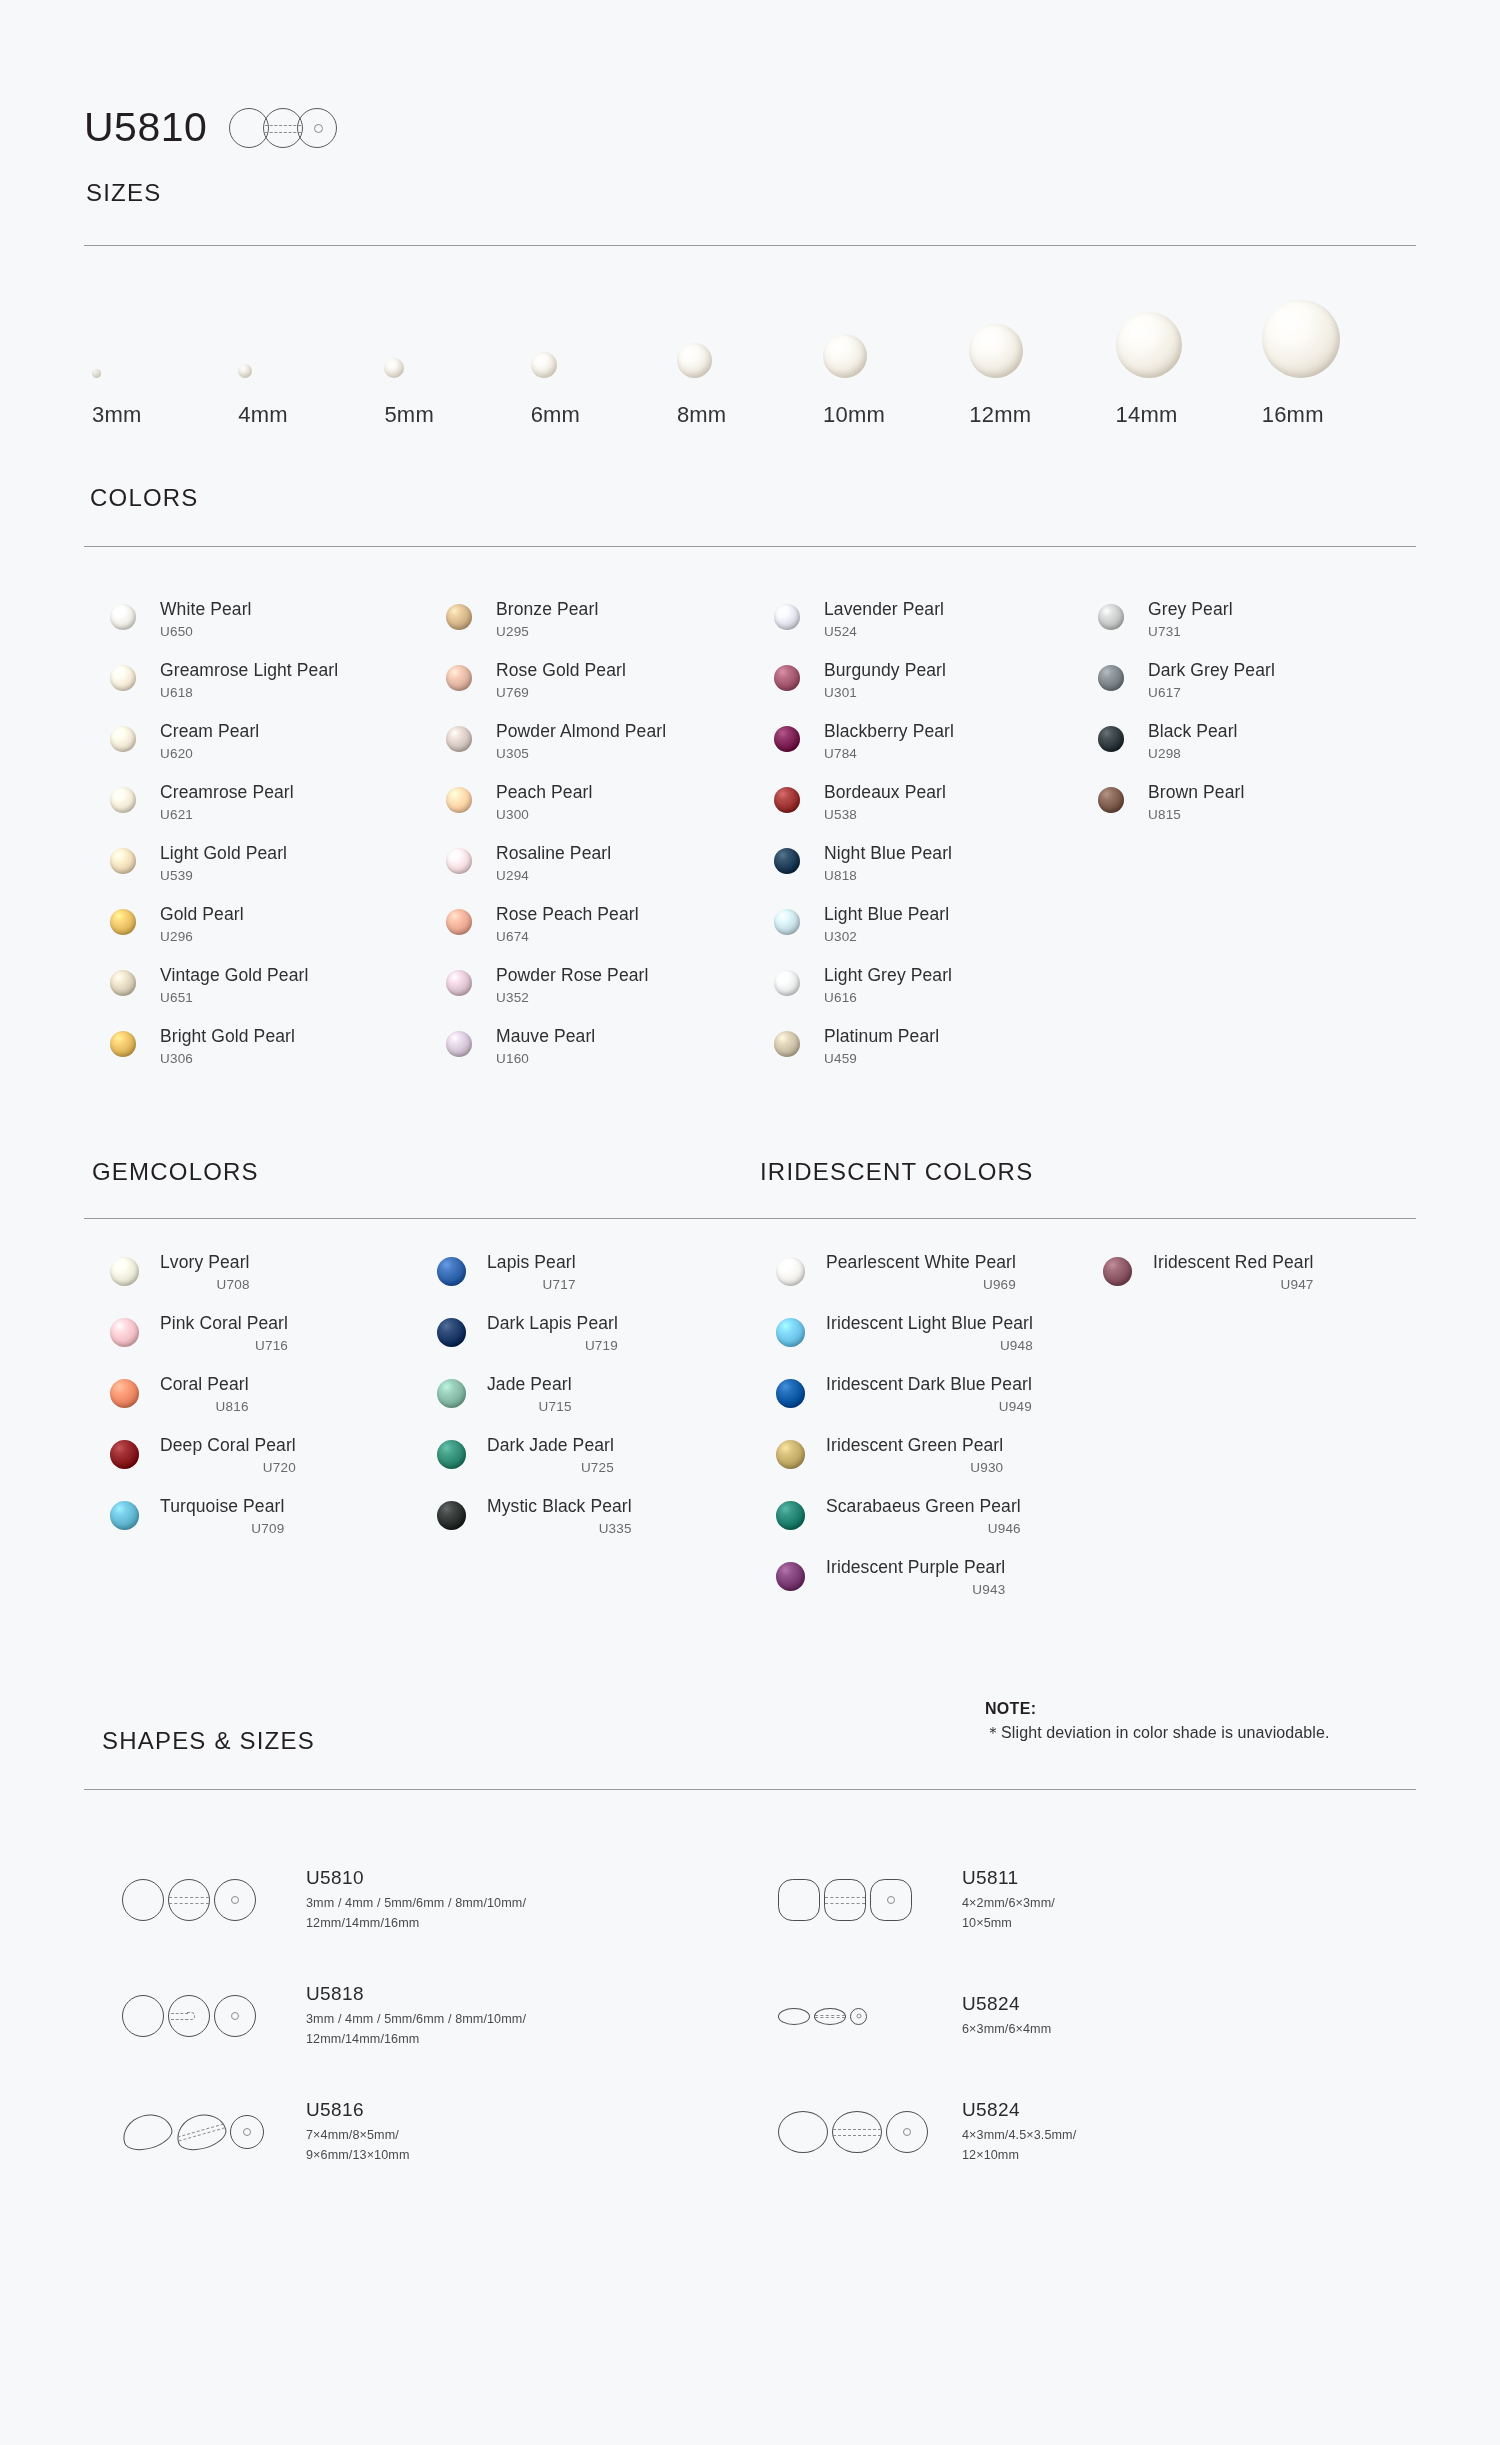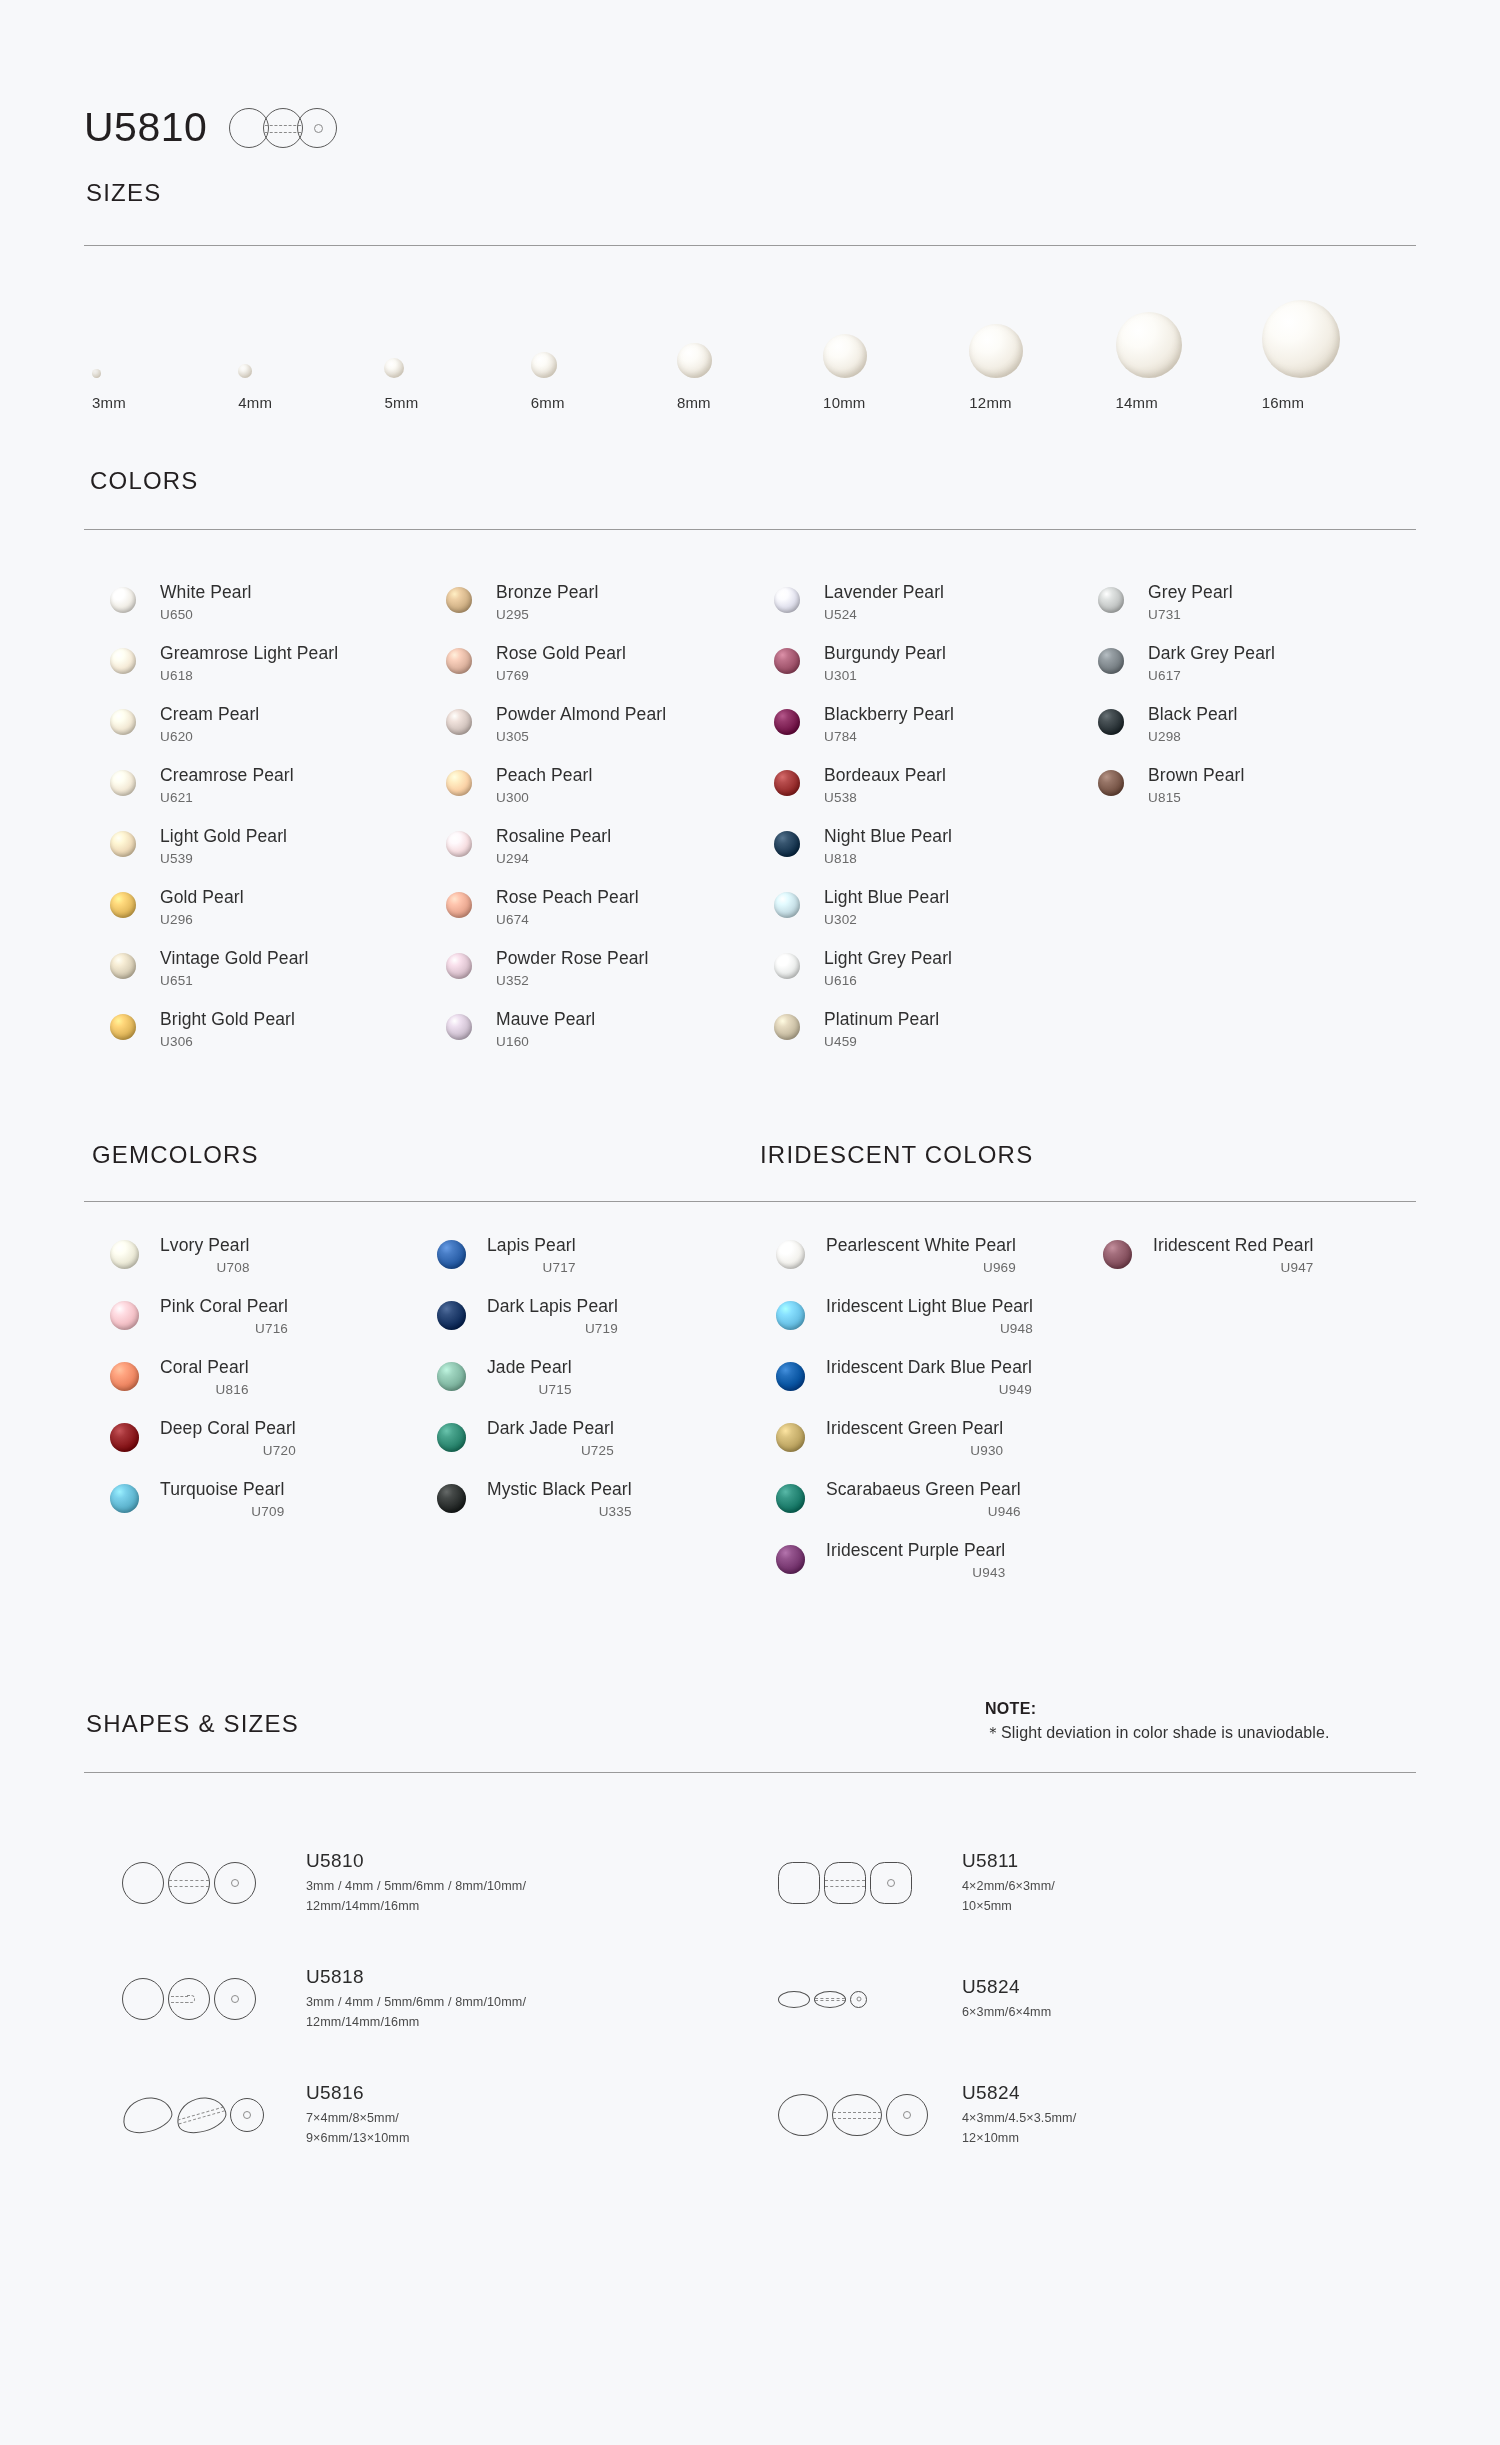--- a/index.html
+++ b/index.html
@@ -35,21 +35,21 @@
   
   .sec-title { font-size:24px; letter-spacing:1.2px; color:#231f20; font-weight:400; }
   .rule { height:1px; background:#9a9a9a; width:100%; }
 
   
   .sizes-title { margin: 28px 0 0 2px; }
   .sizes-rule { margin-top: 38px; }
   .size-row { display:flex; align-items:flex-end; margin-top:44px; padding:0 8px; }
   .size-cell { flex:1; display:flex; flex-direction:column; align-items:flex-start; }
   .size-orb-box { height:88px; display:flex; align-items:flex-end; }
-  .size-label { font-size:15px; color:#333; margin-top:16px; letter-spacing:.2px; }
+  .size-label { font-size:22px; color:#333; margin-top:24px; letter-spacing:.2px; }
 
   .orb {
     border-radius:50%;
     background:
       radial-gradient(circle at 34% 28%, #ffffff 0%, #fdfcf8 26%, #f3efe6 55%, #e2dbcd 78%, #cfc7b8 100%);
     box-shadow: inset -2px -3px 6px rgba(150,140,125,.35);
   }
 
   
   .colors-title { margin: 56px 0 0 6px; }
@@ -79,21 +79,21 @@
   .gem-col.c2 { padding-left:14px; }
   .gem-item { display:flex; align-items:flex-start; height:61px; }
   .gem-item .swatch { width:29px; height:29px; }
 
   
   .note { position:absolute; left:985px; top:1700px; }
   .note-title { font-size:16px; font-weight:bold; color:#231f20; letter-spacing:.3px; }
   .note-text { font-size:16px; color:#333; margin-top:5px; letter-spacing:.1px; }
 
   
-  .shapes-title { margin-top:110px; margin-left:2px; }
+  .shapes-title { margin-top:110px; margin-left:18px; }
   .shapes-rule { margin-top:34px; }
   .shapes-grid { display:flex; margin-top:52px; }
   .shapes-col { flex:1; }
   .shapes-col.left { padding-left:38px; }
   .shapes-col.right { padding-left:18px; }
   .shape-row { display:flex; align-items:center; height:116px; }
   .shape-icons { width:170px; flex:0 0 170px; display:flex; align-items:center; gap:4px; }
   .shape-info { padding-left:14px; }
   .shape-code { font-size:19px; color:#2b2b2b; letter-spacing:.4px; }
   .shape-sizes { font-size:12.6px; color:#4a4a4a; margin-top:5px; line-height:1.55; letter-spacing:.1px; }

